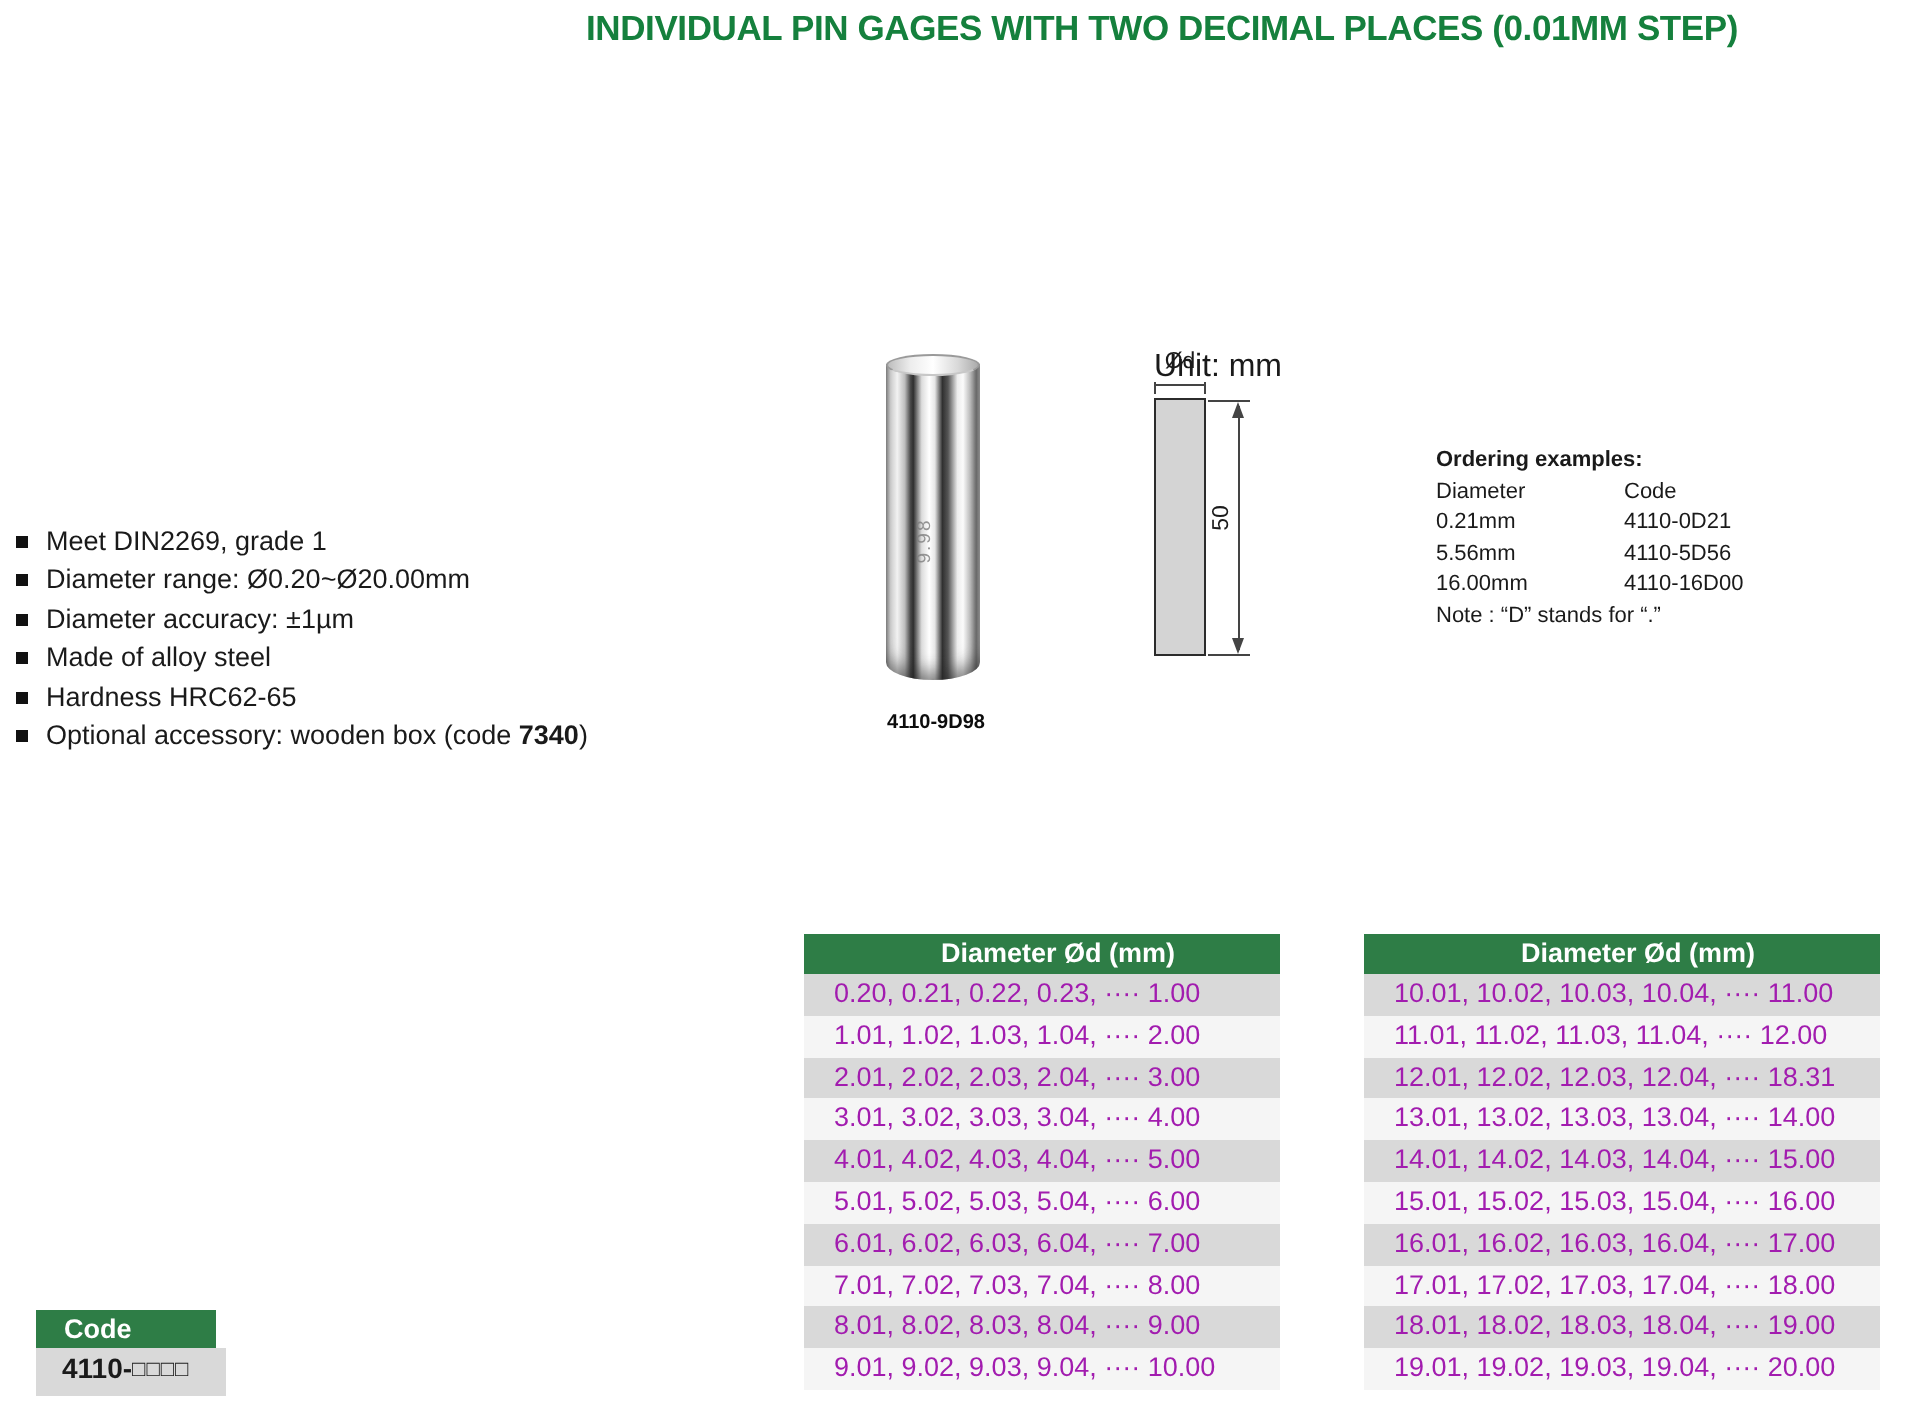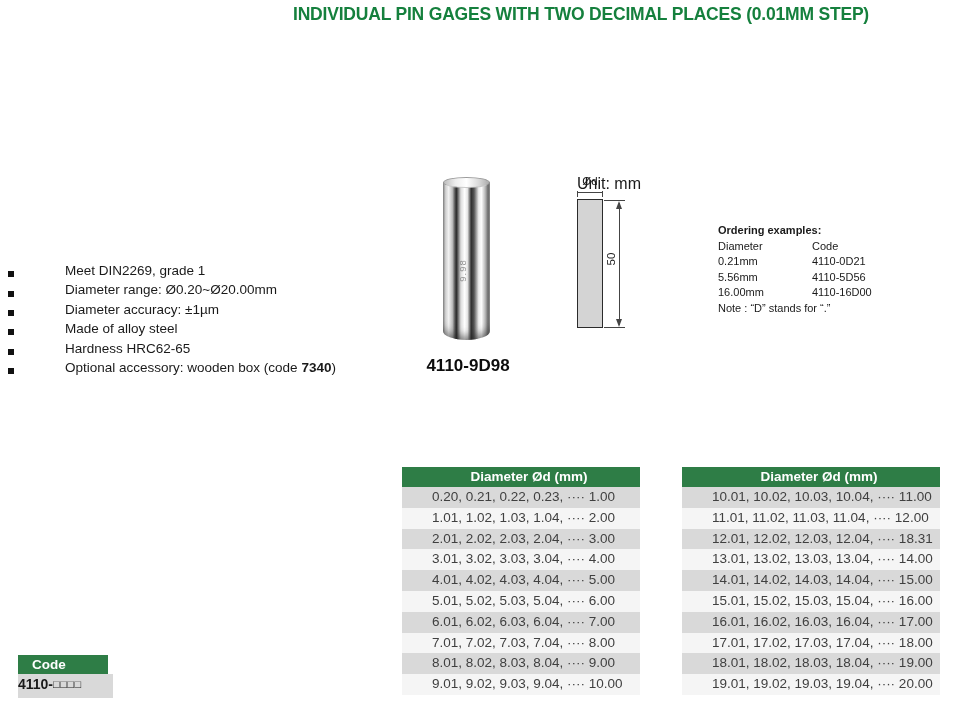--- a/index.html
+++ b/index.html
@@ -8,21 +8,21 @@
   .page { position:relative; width:961px; height:703px; background:#ffffff; overflow:hidden; }
 
   .page-title {
     position:absolute; left:200px; top:4px; width:762px;
     font-size:17.5px; font-weight:700; color:#15803d;
     text-align:center; letter-spacing:-0.2px; white-space:nowrap;
   }
 
   
   .features { position:absolute; left:8px; top:261px; list-style:none; }
-  .feature { display:flex; align-items:center; font-size:13.5px; line-height:19.4px; white-space:nowrap;gap:42px; }
+  .feature { display:flex; align-items:flex-start; font-size:13.5px; line-height:19.4px; white-space:nowrap; }
   .bullet { flex:0 0 auto; width:6px; height:6px; background:#111; margin:7px 9px 0 0; }
   .bold-inline { font-weight:700; }
 
   
   .pin-figure { position:absolute; left:443px; top:177px; width:47px; height:163px; }
   .pin-shaft {
     position:absolute; left:0; top:5px; width:47px; height:158px;
     background:linear-gradient(90deg,
       #8a8a8a 0%, #d6d6d6 5%, #f4f4f4 12%, #bdbdbd 20%, #4a4a4a 26%, #2e2e2e 29%,
       #dcdcdc 38%, #ffffff 46%, #e6e6e6 52%, #303030 60%, #555555 66%,
@@ -34,21 +34,21 @@
     position:absolute; left:0; top:0; width:47px; height:11px; border-radius:50%;
     background:linear-gradient(90deg,#bdbdbd 0%,#ededed 25%,#ffffff 50%,#d8d8d8 78%,#ababab 100%);
     border:1px solid #9a9a9a; border-bottom-color:#c8c8c8;
   }
   .pin-marking {
     position:absolute; left:8px; top:88px; font-size:9.5px; color:#7e7e7e;
     letter-spacing:1px; transform:rotate(-90deg); transform-origin:center; opacity:0.8;
   }
   .pin-label {
     position:absolute; left:420px; top:356px; width:96px; text-align:center;
-    font-size:17px; font-weight:700; color:#0d0d0d; white-space:nowrap;
+    font-size:10px; font-weight:700; color:#0d0d0d; white-space:nowrap;
   }
 
   
   .unit-label { position:absolute; left:577px; top:175px; font-size:16px; }
   .dia-label { position:absolute; left:577px; top:175px; width:26px; text-align:center; font-size:11.5px; }
   .dia-dimline { position:absolute; left:577px; top:192px; width:26px; border-top:1px solid #444; }
   .dia-dimline::before, .dia-dimline::after {
     content:""; position:absolute; top:-2px; width:1px; height:6px; background:#444;
   }
   .dia-dimline::before { left:0; } .dia-dimline::after { right:0; }
@@ -76,34 +76,34 @@
 
   
   .gage-table { position:absolute; top:467px; }
   .gage-table-left { left:402px; width:238px; }
   .gage-table-right { left:682px; width:258px; }
   .table-header {
     height:20px; line-height:20px; background:#2e7d46; color:#ffffff;
     font-size:13.5px; font-weight:700; padding-left:16px; white-space:nowrap;text-align:center;
   }
   .table-row {
-    height:20.8px; line-height:20.8px; font-size:13.5px; padding-left:30px;
-    white-space:nowrap; color:#404040; background:#f5f5f5;
+    height:20.8px; line-height:20.8px; font-size:13.5px; padding-left:15px;
+    white-space:nowrap; color:#a21caf; background:#f5f5f5;
   }
   .gage-table > .table-row:nth-child(even) { background:#d9d9d9; }
 
   
   .code-box { position:absolute; left:18px; top:655px; }
   .code-header {
     width:90px; height:19px; line-height:19px; background:#2e7d46; color:#ffffff;
     font-weight:700; font-size:13.5px; padding-left:14px;
   }
   .code-value {
     width:95px; height:24px; line-height:20px; background:#d9d9d9;
-    font-weight:700; font-size:14px; white-space:nowrap;
+    font-weight:700; font-size:14px; padding-left:13px; white-space:nowrap;
   }
   .code-boxes { font-size:11px; font-weight:400; letter-spacing:0.5px; position:relative; top:-1px; }
 </style>
 </head>
 <body>
 
 <div class="page">
 
   <h1 class="page-title">INDIVIDUAL PIN GAGES WITH TWO DECIMAL PLACES (0.01MM STEP)</h1>
 

